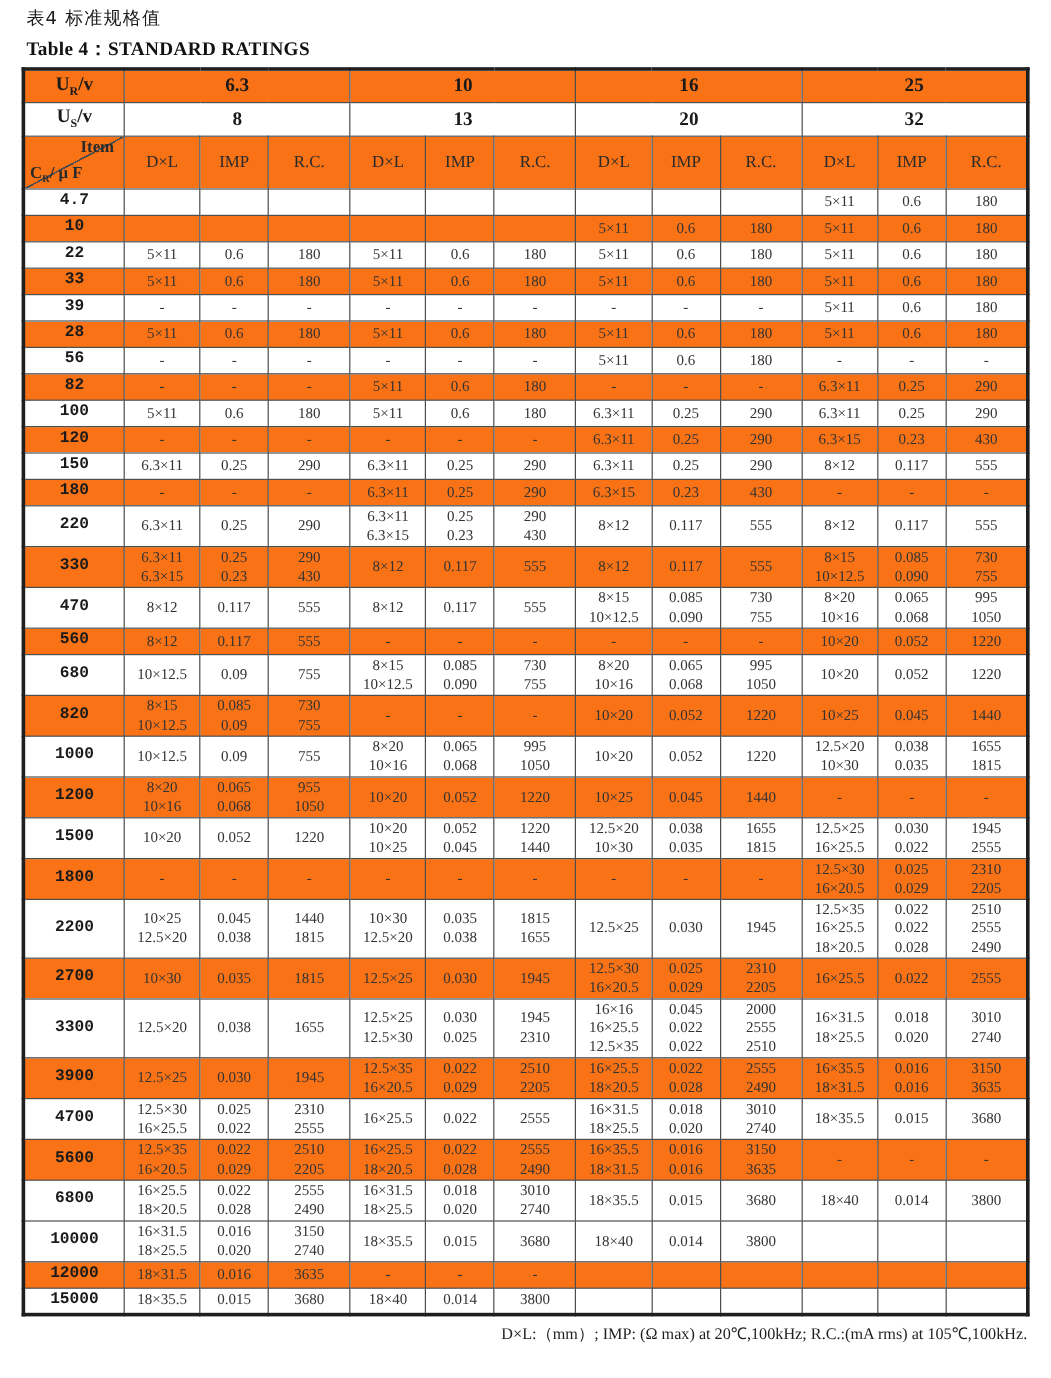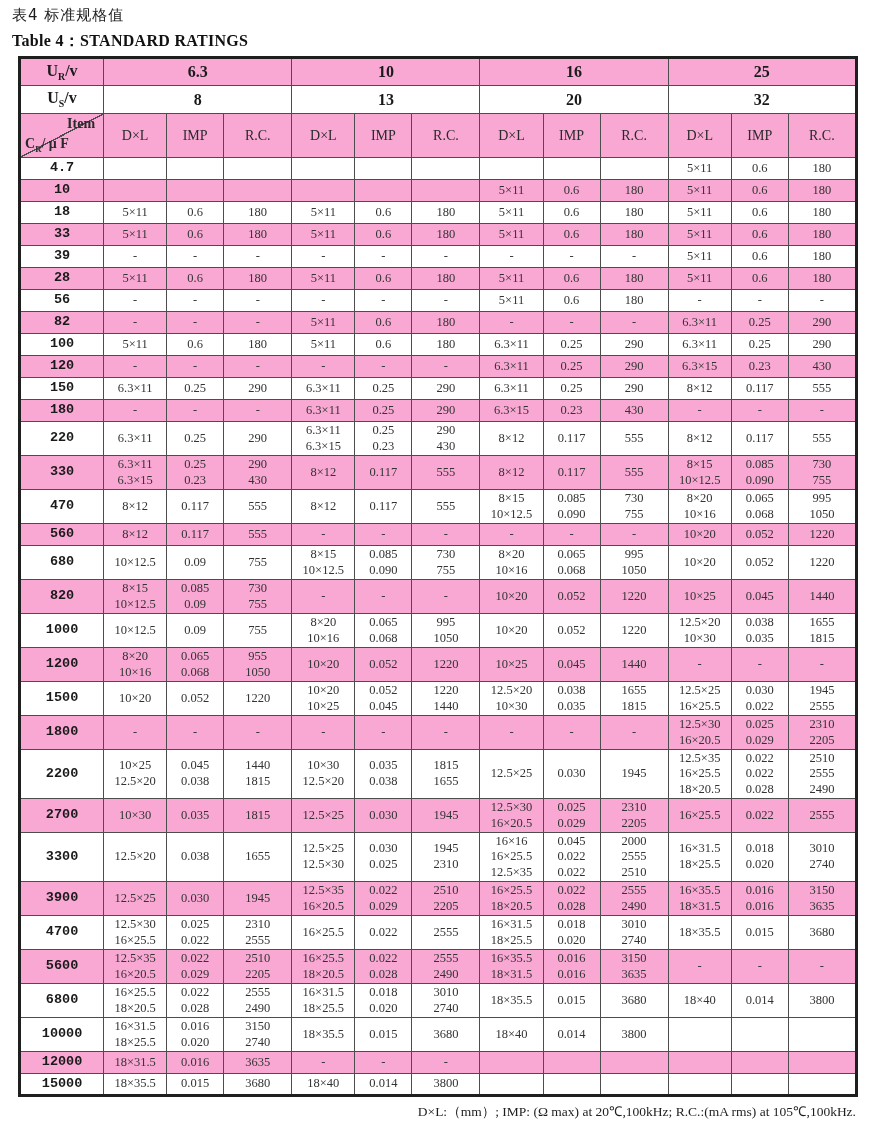--- a/index.html
+++ b/index.html
@@ -1,34 +1,34 @@
 <!DOCTYPE html>
 <html><head>
 <meta charset="utf-8">
 <style>
   * { margin:0; padding:0; box-sizing:border-box; }
   body { background:#ffffff; }
   .page {
     width:876px; height:1148px; background:#ffffff; position:relative;
     font-family:"Liberation Serif", serif; color:#222; overflow:hidden;
   }
-  .titles { padding:6px 0 0 12px; }
+  .titles { padding:6px 0 0 22px; }
   .title-cn { font-family:"DejaVu Sans", sans-serif; font-size:15px; color:#1c1c1c; letter-spacing:1px; }
   .title-en { font-weight:bold; font-size:16px; color:#111; margin-top:6px; letter-spacing:0.3px; }
 
   table.ratings {
     border-collapse:collapse; table-layout:fixed;
     margin:4px 0 0 18px; width:840px;
     border:3px solid #1f1f1f;
   }
   .ratings th, .ratings td {
     border:1px solid #4d4d4d; text-align:center; vertical-align:middle;
     padding:0 1px; overflow:hidden;
   }
-  tr.pink  { background:#f9a8d4; }
+  tr.pink  { background:#f97316; }
   tr.white { background:#ffffff; }
 
   tr.vrow th { height:28px; font-size:16px; font-weight:bold; color:#1a1a1a; }
   tr.subrow th { height:44px; font-size:14px; font-weight:normal; color:#2a2a2a; }
   sub { font-size:0.62em; }
 
   th.diag { position:relative; font-weight:bold; }
   .diag-line {
     position:absolute; inset:0;
     background:linear-gradient(to bottom right,
@@ -138,21 +138,21 @@
           <td></td>
           <td></td>
           <td>5×11</td>
           <td>0.6</td>
           <td>180</td>
           <td>5×11</td>
           <td>0.6</td>
           <td>180</td>
         </tr>
         <tr class="white h1">
-          <td class="cap">18</td>
+          <td class="cap">22</td>
           <td>5×11</td>
           <td>0.6</td>
           <td>180</td>
           <td>5×11</td>
           <td>0.6</td>
           <td>180</td>
           <td>5×11</td>
           <td>0.6</td>
           <td>180</td>
           <td>5×11</td>

